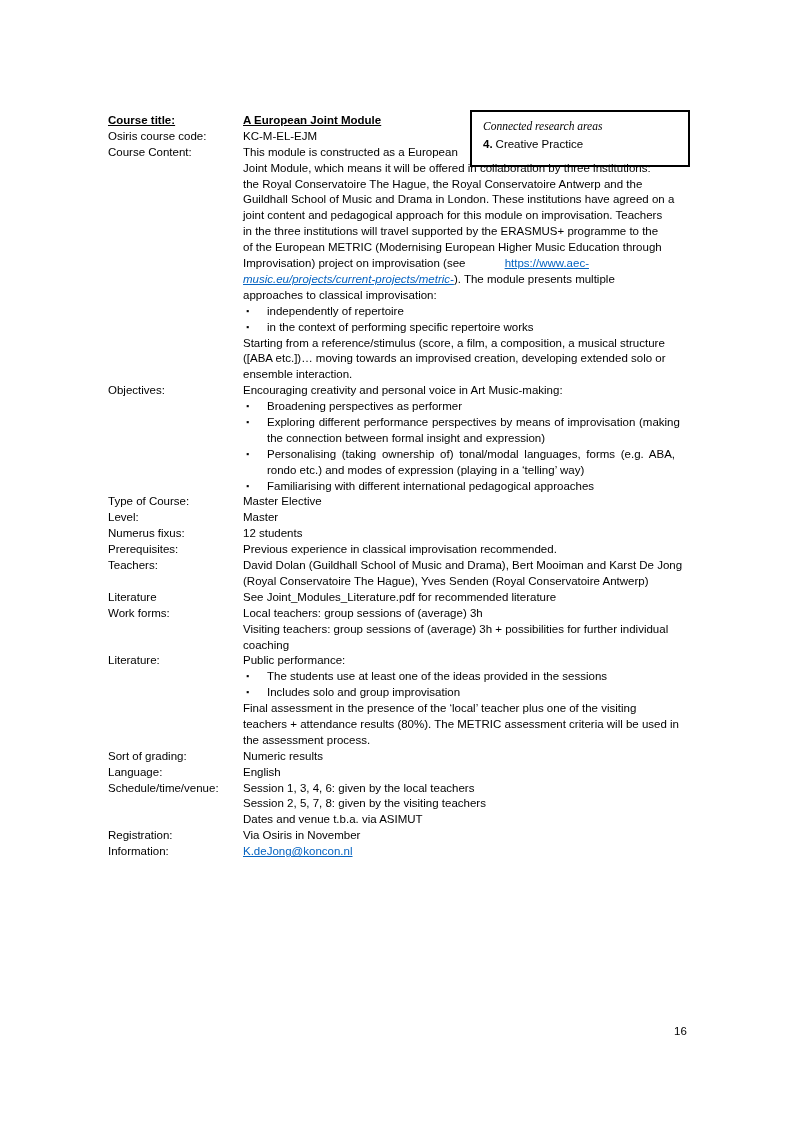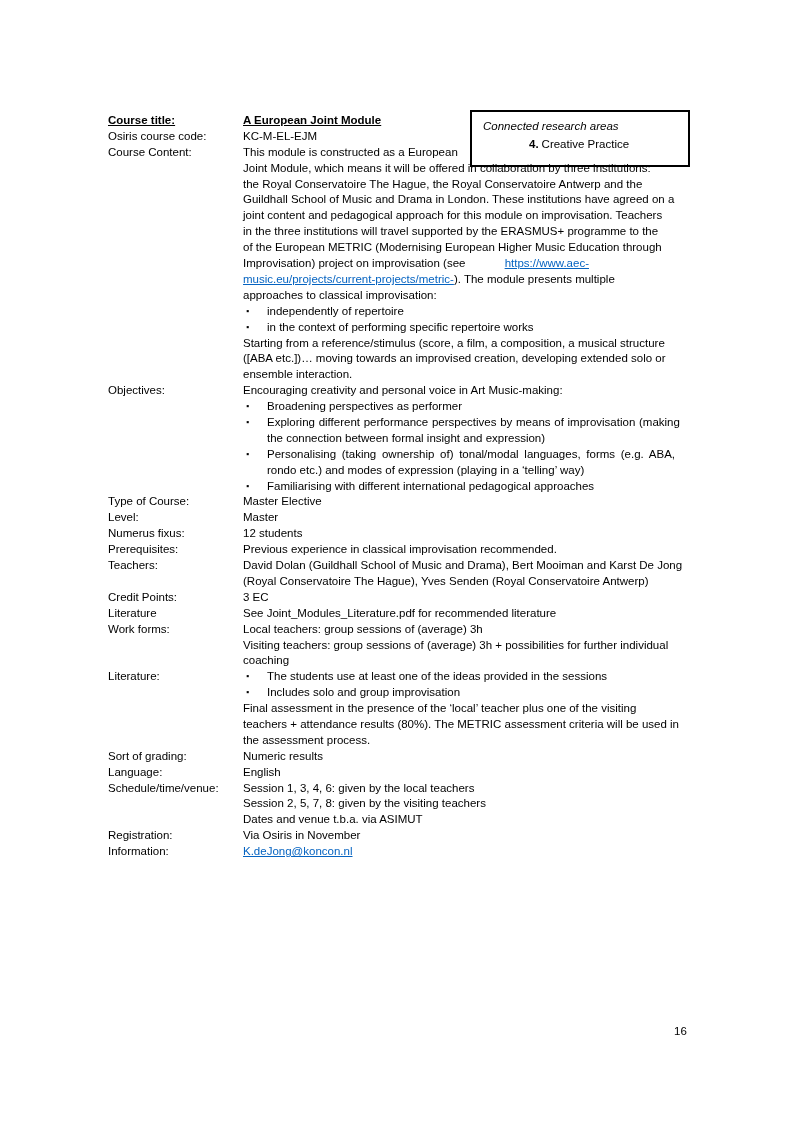--- a/index.html
+++ b/index.html
@@ -53,22 +53,23 @@
     height: 57px;
     box-sizing: border-box;
     border: 2px solid #000000;
     background: #ffffff;
     padding: 6px 0 0 11px;
   }
   .rb-title {
     font-style: italic;
     line-height: 17px;
     white-space: nowrap;
-  }
-  .rb-item { line-height: 18px; white-space: nowrap; margin-left: 46px; }
+    font-family: Liberation Serif, serif;
+  }
+  .rb-item { line-height: 18px; white-space: nowrap; }
   .rb-num { font-weight: bold; margin-right: 3px; }
   .page-number {
     position: absolute;
     left: 674px;
     top: 1024px;
     line-height: 15.9px;
   }
 </style>
 </head>
 <body>
@@ -99,21 +100,21 @@
         <div class="row-label">Course Content:</div>
         <div class="row-value">
           <div class="line"><span class="">This module is constructed as a European</span></div>
           <div class="line"><span class="">Joint Module, which means it will be offered in collaboration by three institutions:</span></div>
           <div class="line"><span class="">the Royal Conservatoire The Hague, the Royal Conservatoire Antwerp and the</span></div>
           <div class="line"><span class="">Guildhall School of Music and Drama in London. These institutions have agreed on a</span></div>
           <div class="line"><span class="">joint content and pedagogical approach for this module on improvisation. Teachers</span></div>
           <div class="line"><span class="">in the three institutions will travel supported by the ERASMUS+ programme to the</span></div>
           <div class="line"><span class="">of the European METRIC (Modernising European Higher Music Education through</span></div>
           <div class="line"><span class="">Improvisation) project on improvisation (see </span><span class="link" style="color: rgb(5, 99, 193); padding-left: 36px;">https://www.aec-</span></div>
-          <div class="line"><span class="link" style="color: rgb(5, 99, 193);">music.eu/projects/current-projects/metric-</span><span class="">). The module presents multiple</span></div>
+          <div class="line"><span class="link" style="color: rgb(5, 99, 193); font-style: italic;">music.eu/projects/current-projects/metric-</span><span class="">). The module presents multiple</span></div>
           <div class="line"><span class="">approaches to classical improvisation:</span></div>
           <div class="line bullet-line">
             <span class="bullet">▪</span>
             <span class="bullet-text"><span class="">independently of repertoire</span></span>
           </div>
           <div class="line bullet-line">
             <span class="bullet">▪</span>
             <span class="bullet-text"><span class="">in the context of performing specific repertoire works</span></span>
           </div>
           <div class="line"><span class="">Starting from a reference/stimulus (score, a film, a composition, a musical structure</span></div>
@@ -170,42 +171,37 @@
         </div>
       </div>
       <div class="row">
         <div class="row-label">Teachers:</div>
         <div class="row-value">
           <div class="line"><span class="">David Dolan (Guildhall School of Music and Drama), Bert Mooiman and Karst De Jong</span></div>
           <div class="line"><span class="">(Royal Conservatoire The Hague), Yves Senden (Royal Conservatoire Antwerp)</span></div>
         </div>
       </div>
       <div class="row">
-        <div class="row-label">Credit Points:</div>
-        <div class="row-value">
-          <div class="line"><span class="">3 EC</span></div>
-        </div>
-      </div>
-      <div class="row">
         <div class="row-label">Literature</div>
         <div class="row-value">
           <div class="line"><span class="">See Joint_Modules_Literature.pdf for recommended literature</span></div>
         </div>
       </div>
       <div class="row">
         <div class="row-label">Work forms:</div>
         <div class="row-value">
           <div class="line"><span class="">Local teachers: group sessions of (average) 3h</span></div>
           <div class="line"><span class="">Visiting teachers: group sessions of (average) 3h + possibilities for further individual</span></div>
           <div class="line"><span class="">coaching</span></div>
         </div>
       </div>
       <div class="row">
         <div class="row-label">Literature:</div>
         <div class="row-value">
+          <div class="line"><span class="">Public performance:</span></div>
           <div class="line bullet-line">
             <span class="bullet">▪</span>
             <span class="bullet-text"><span class="">The students use at least one of the ideas provided in the sessions</span></span>
           </div>
           <div class="line bullet-line">
             <span class="bullet">▪</span>
             <span class="bullet-text"><span class="">Includes solo and group improvisation</span></span>
           </div>
           <div class="line"><span class="">Final assessment in the presence of the ‘local’ teacher plus one of the visiting</span></div>
           <div class="line"><span class="">teachers + attendance results (80%). The METRIC assessment criteria will be used in</span></div>

